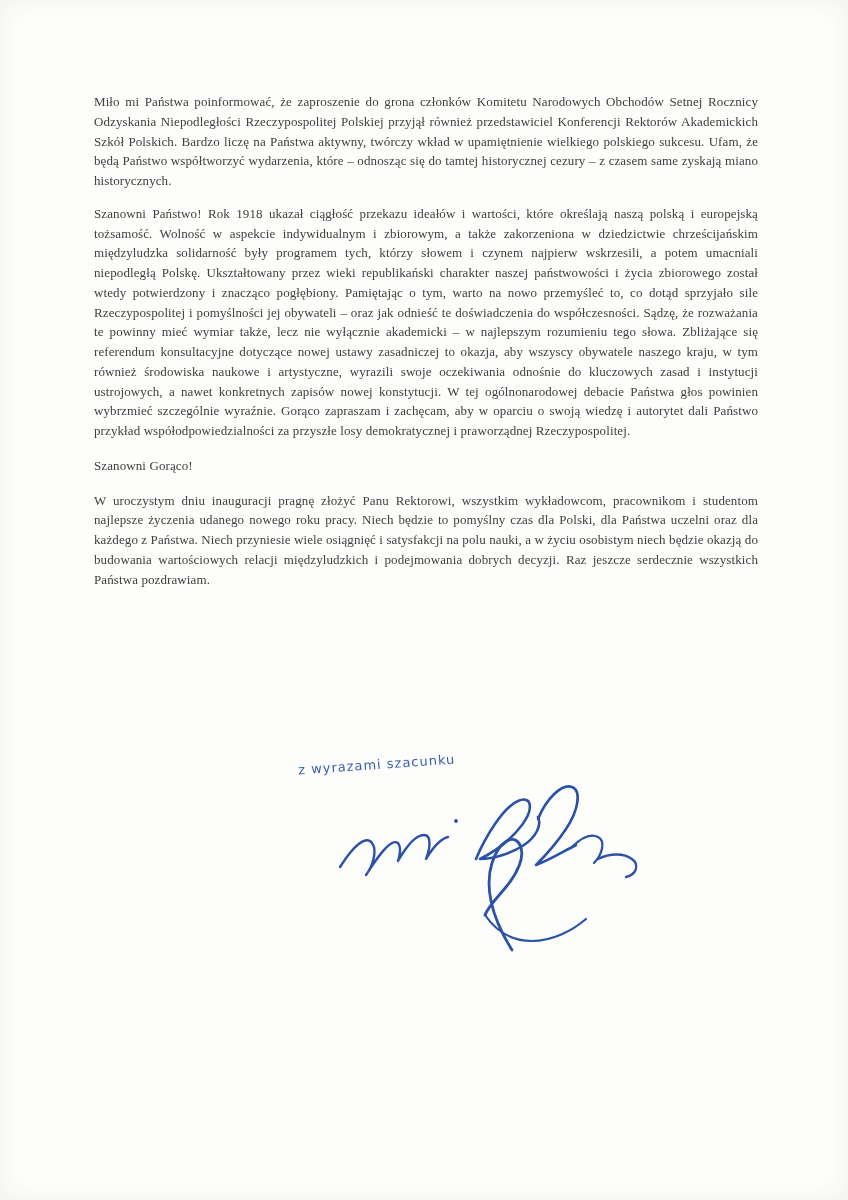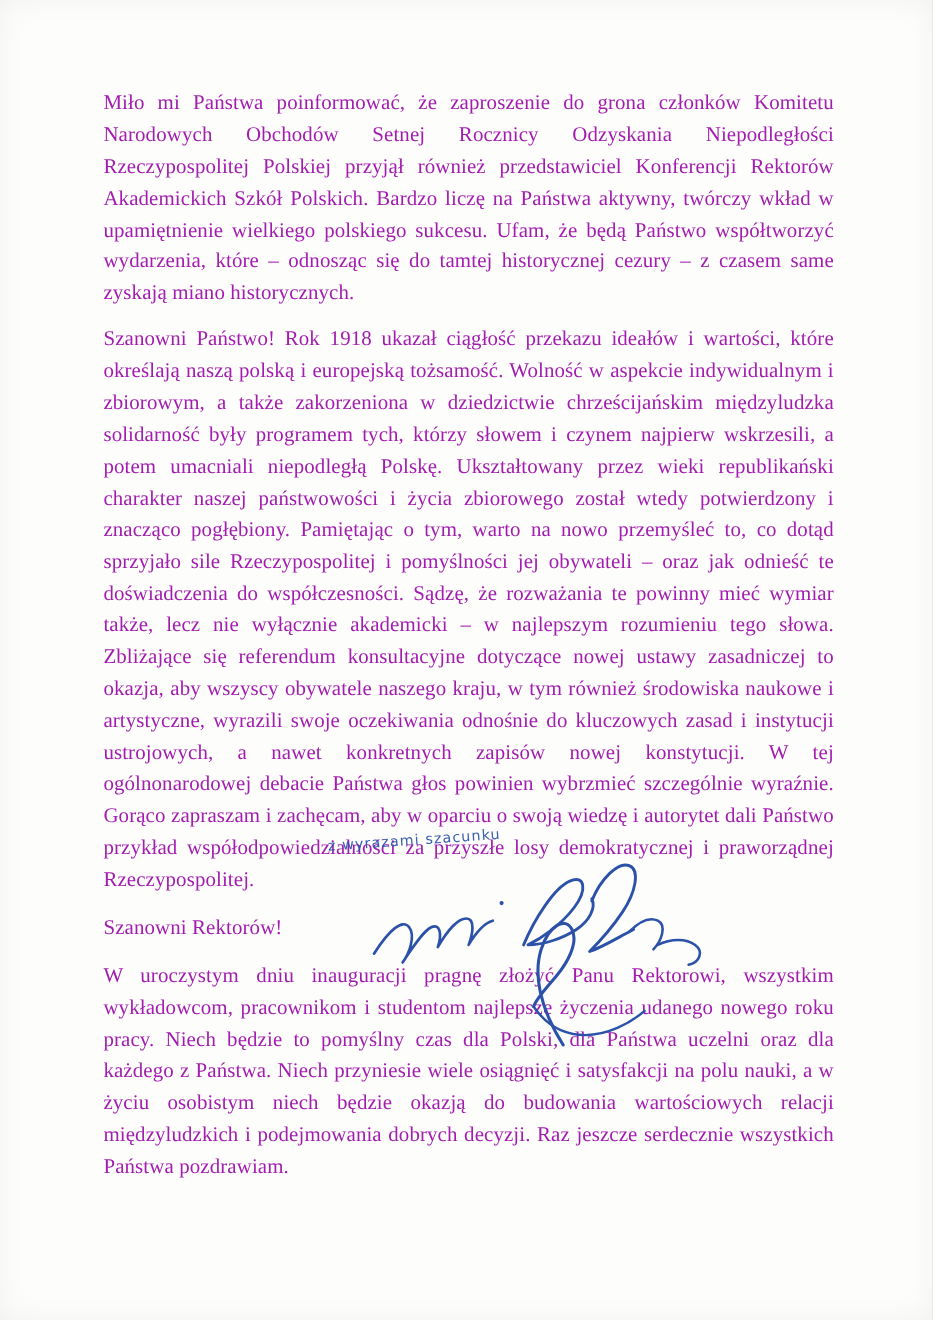--- a/index.html
+++ b/index.html
@@ -19,26 +19,26 @@
   .page::before {
     content: "";
     position: absolute;
     inset: 0;
     pointer-events: none;
     box-shadow: inset 0 0 26px rgba(0,0,0,0.05);
   }
   .letter-body {
     position: absolute;
     left: 94px;
-    top: 80px;
+    top: 92px;
     width: 664px;
     font-family: "Liberation Serif", "DejaVu Serif", serif;
-    font-size: 19px;
+    font-size: 13px;
     line-height: 1.52;
-    color: #a21caf;
+    color: #404040;
     text-align: justify;
     text-justify: inter-word;
     letter-spacing: 0.1px;
   }
   .letter-body p {
     margin: 0 0 15px 0;
   }
   .letter-body p.tight {
     margin-bottom: 13px;
   }
@@ -73,21 +73,21 @@
   }
 </style>
 </head>
 <body>
 
 <div class="page">
 
   <div class="letter-body">
     <p class="tight">Miło mi Państwa poinformować, że zaproszenie do grona członków Komitetu Narodowych Obchodów Setnej Rocznicy Odzyskania Niepodległości Rzeczypospolitej Polskiej przyjął również przedstawiciel Konferencji Rektorów Akademickich Szkół Polskich. Bardzo liczę na Państwa aktywny, twórczy wkład w upamiętnienie wielkiego polskiego sukcesu. Ufam, że będą Państwo współtworzyć wydarzenia, które – odnosząc się do tamtej historycznej cezury – z czasem same zyskają miano historycznych.</p>
     <p>Szanowni Państwo! Rok 1918 ukazał ciągłość przekazu ideałów i wartości, które określają naszą polską i europejską tożsamość. Wolność w aspekcie indywidualnym i zbiorowym, a także zakorzeniona w dziedzictwie chrześcijańskim międzyludzka solidarność były programem tych, którzy słowem i czynem najpierw wskrzesili, a potem umacniali niepodległą Polskę. Ukształtowany przez wieki republikański charakter naszej państwowości i życia zbiorowego został wtedy potwierdzony i znacząco pogłębiony. Pamiętając o tym, warto na nowo przemyśleć to, co dotąd sprzyjało sile Rzeczypospolitej i pomyślności jej obywateli – oraz jak odnieść te doświadczenia do współczesności. Sądzę, że rozważania te powinny mieć wymiar także, lecz nie wyłącznie akademicki – w najlepszym rozumieniu tego słowa. Zbliżające się referendum konsultacyjne dotyczące nowej ustawy zasadniczej to okazja, aby wszyscy obywatele naszego kraju, w tym również środowiska naukowe i artystyczne, wyrazili swoje oczekiwania odnośnie do kluczowych zasad i instytucji ustrojowych, a nawet konkretnych zapisów nowej konstytucji. W tej ogólnonarodowej debacie Państwa głos powinien wybrzmieć szczególnie wyraźnie. Gorąco zapraszam i zachęcam, aby w oparciu o swoją wiedzę i autorytet dali Państwo przykład współodpowiedzialności za przyszłe losy demokratycznej i praworządnej Rzeczypospolitej.</p>
-    <p class="salutation">Szanowni Rektorów!</p>
+    <p class="salutation">Szanowni Gorąco!</p>
     <p>W uroczystym dniu inauguracji pragnę złożyć Panu Rektorowi, wszystkim wykładowcom, pracownikom i studentom najlepsze życzenia udanego nowego roku pracy. Niech będzie to pomyślny czas dla Polski, dla Państwa uczelni oraz dla każdego z Państwa. Niech przyniesie wiele osiągnięć i satysfakcji na polu nauki, a w życiu osobistym niech będzie okazją do budowania wartościowych relacji międzyludzkich i podejmowania dobrych decyzji. Raz jeszcze serdecznie wszystkich Państwa pozdrawiam.</p>
   </div>
 
   <div class="signature-area">
     <div class="sig-text">z   wyrazami   szacunku</div>
 
     <svg class="sig-svg" width="440" height="250" viewBox="0 0 440 250">
       <g fill="none" stroke="#2b52a8" stroke-width="2.4" stroke-linecap="round" stroke-linejoin="round">
 
         <path d="M232 215 C 210 180, 205 150, 212 128 C 219 106, 234 98, 240 110 C 246 122, 236 140, 226 152 C 216 164, 208 172, 205 180" stroke-width="2.8"></path>

